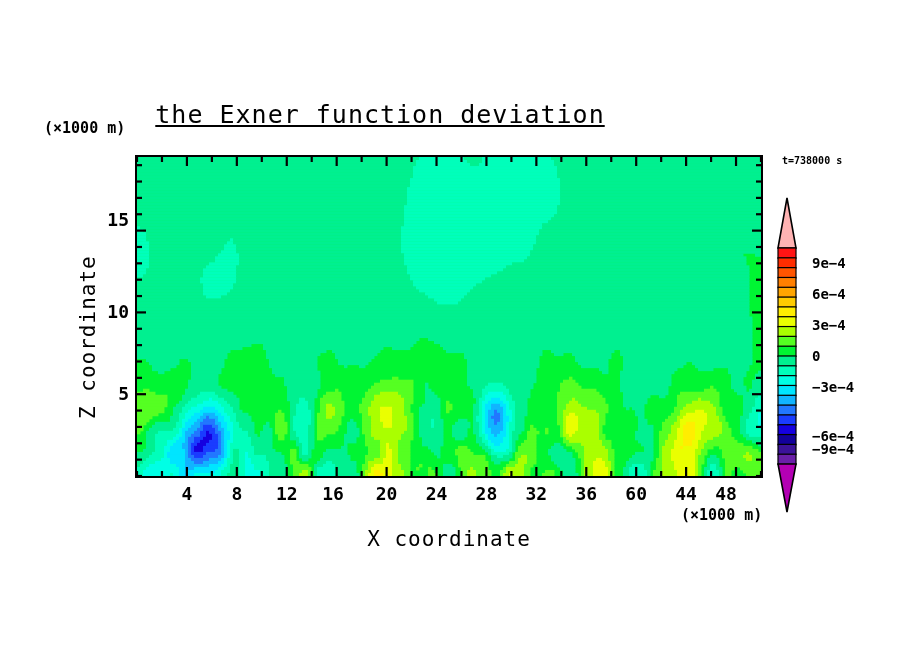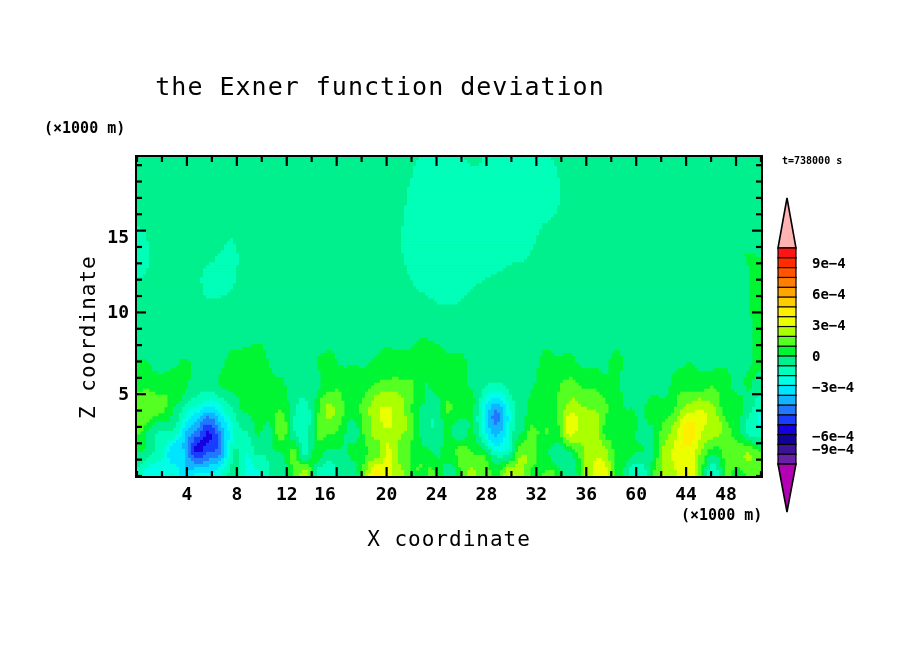--- a/index.html
+++ b/index.html
@@ -11,25 +11,26 @@
     width: 904px;
     height: 654px;
     position: relative;
     font-family: "DejaVu Sans Mono", monospace;
     color: #000000;
     overflow: hidden;
   }
   .abs { position: absolute; }
 
   #plot-title {
-    left: 0; top: 72px; width: 760px;
+    left: 0; top: 100px; width: 760px;
     text-align: center;
     font-size: 25px;
     letter-spacing: 1px;
     white-space: nowrap;
+    text-decoration: underline;
   }
 
   #y-unit-label {
     left: 44px; top: 119px;
     font-size: 15px;
     font-weight: bold;
     letter-spacing: 0px;
   }
 
   #x-unit-label {
@@ -1803,34 +1804,34 @@
       <line x1="624" y1="24.538461538461547" x2="619" y2="24.538461538461547" stroke="#000" stroke-width="2.2"></line>
       <line x1="0" y1="8.179487179487182" x2="5" y2="8.179487179487182" stroke="#000" stroke-width="2.2"></line>
       <line x1="624" y1="8.179487179487182" x2="619" y2="8.179487179487182" stroke="#000" stroke-width="2.2"></line>
     </svg>
 </div>
 
 <div id="x-ticks-layer">
     <div class="tick-label-x" style="left: 186.92px;">4</div>
     <div class="tick-label-x" style="left: 236.84px;">8</div>
     <div class="tick-label-x" style="left: 286.76px;">12</div>
-    <div class="tick-label-x" style="left: 325px;">16</div>
+    <div class="tick-label-x" style="left: 333px;">16</div>
     <div class="tick-label-x" style="left: 386.6px;">20</div>
     <div class="tick-label-x" style="left: 436.52px;">24</div>
     <div class="tick-label-x" style="left: 486.44px;">28</div>
     <div class="tick-label-x" style="left: 536.36px;">32</div>
     <div class="tick-label-x" style="left: 586.28px;">36</div>
     <div class="tick-label-x" style="left: 636.2px;">60</div>
     <div class="tick-label-x" style="left: 686.12px;">44</div>
     <div class="tick-label-x" style="left: 726px;">48</div>
   </div>
 <div id="y-ticks-layer">
     <div class="tick-label-y" style="top: 394.205px;">5</div>
     <div class="tick-label-y" style="top: 312.41px;">10</div>
-    <div class="tick-label-y" style="top: 237px;">15</div>
+    <div class="tick-label-y" style="top: 220px;">15</div>
   </div>
 
 <div id="x-unit-label" class="abs">(×1000 m)</div>
 
 <div id="x-axis-title" class="abs">X coordinate</div>
 <div id="y-axis-title" class="abs">Z coordinate</div>
 
 <div id="colorbar-wrap" class="abs">
   <svg id="colorbar-svg" width="48" height="320" viewBox="0 0 48 320">
       <polygon points="17,2 26,52 8,52" fill="#ffb3b3" stroke="#000" stroke-width="1.6"></polygon>

